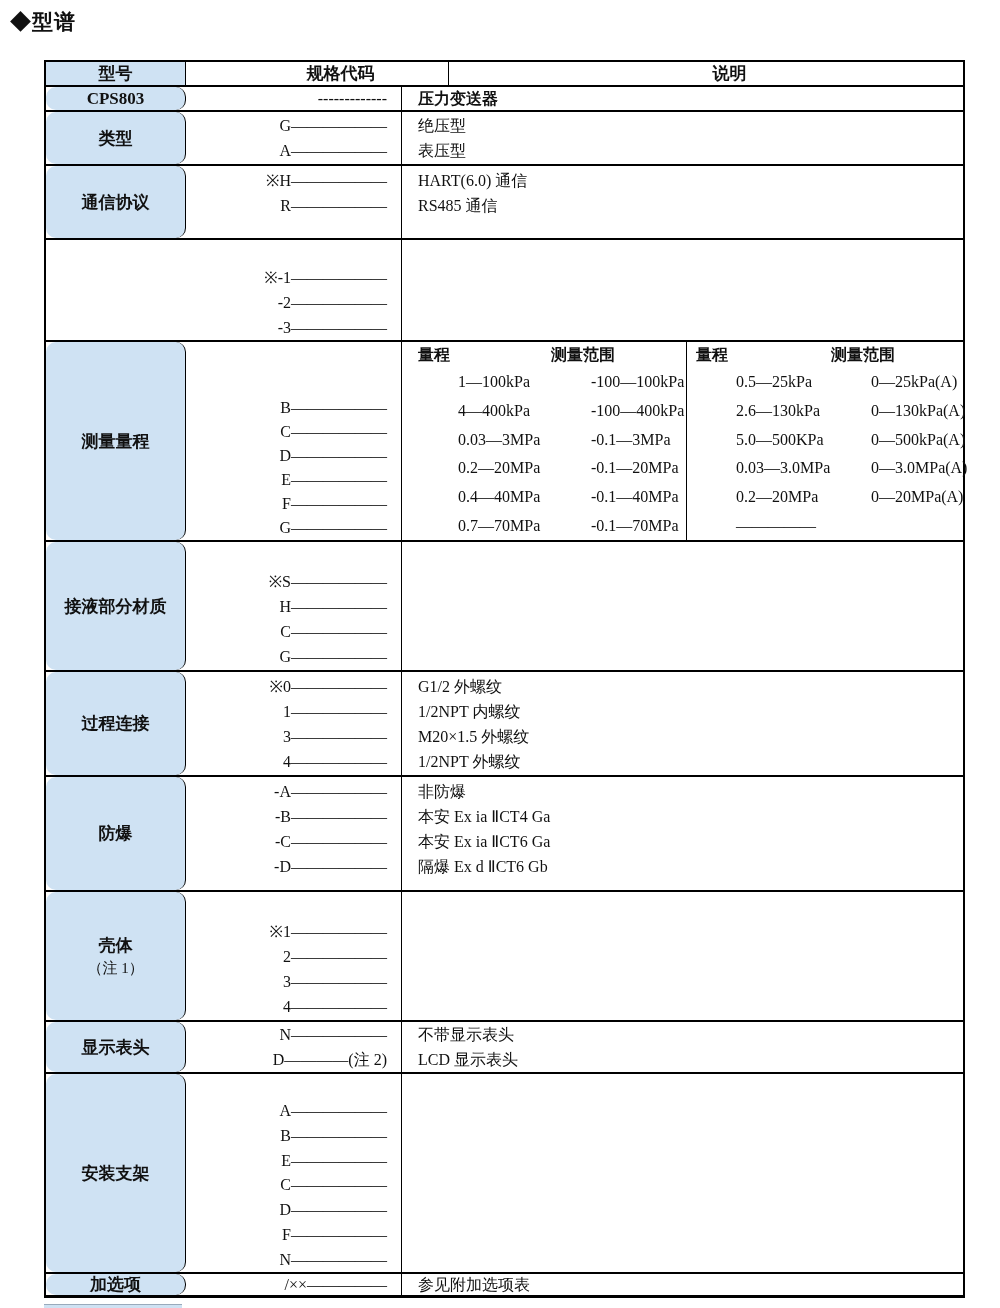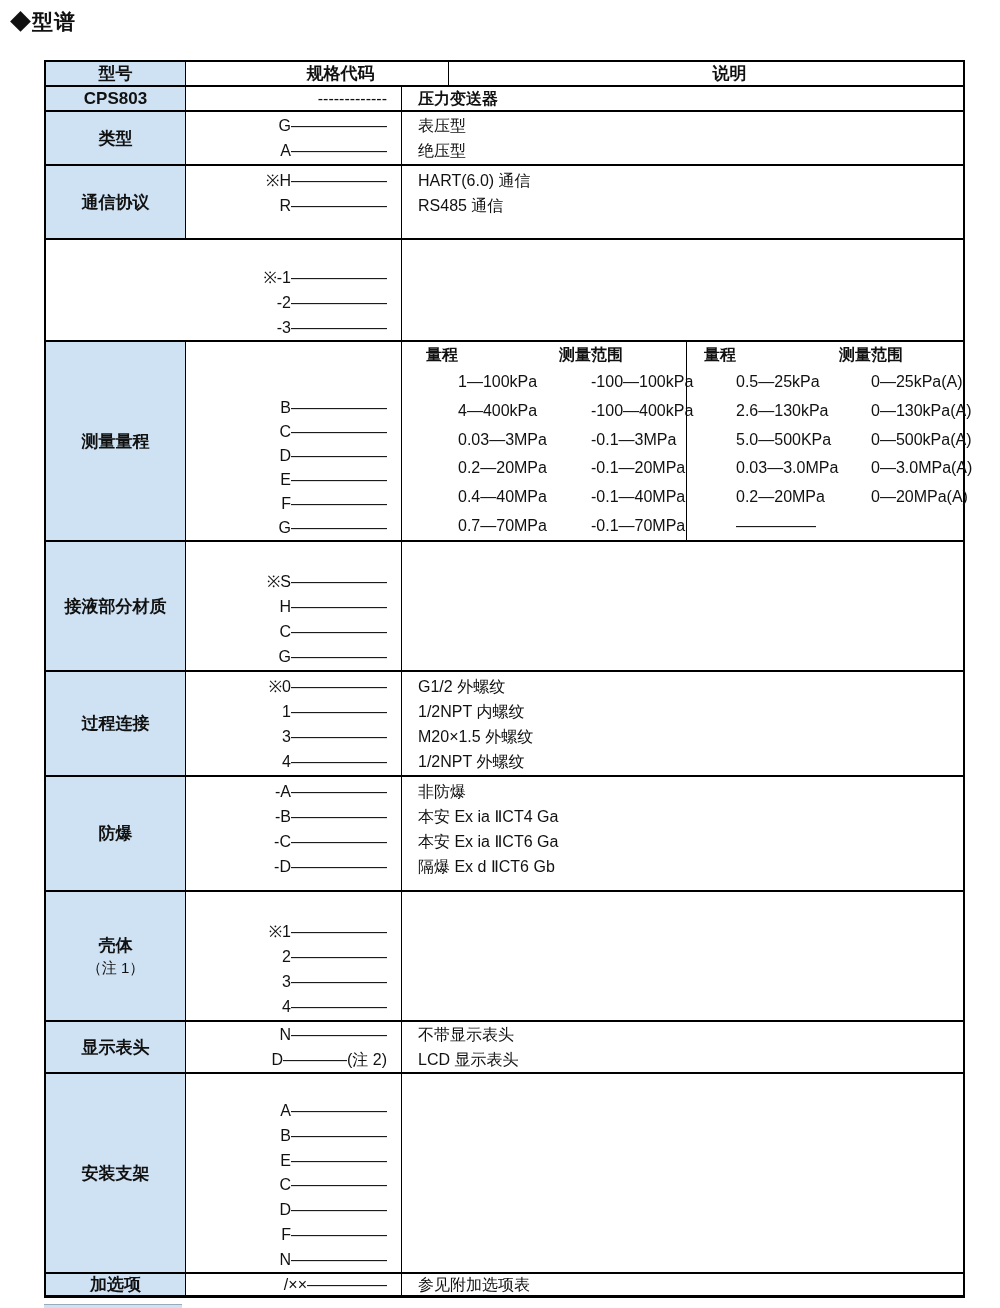--- a/index.html
+++ b/index.html
@@ -1,51 +1,51 @@
 <!DOCTYPE html>
 <html><head>
 <meta charset="utf-8">
 <style>
   html,body{margin:0;padding:0;background:#fff;}
   .container{position:relative;width:1000px;height:1308px;background:#ffffff;
-    font-family:Liberation Sans, sans-serif;color:#111;overflow:hidden;}
+    font-family:Liberation Serif, serif;color:#111;overflow:hidden;}
   .title{position:absolute;left:10px;top:8px;font-size:21px;font-weight:bold;letter-spacing:1px;}
   .spec-table{position:absolute;left:44px;top:60px;width:921px;box-sizing:border-box;
     border:2px solid #000;border-bottom:3px solid #000;background:#fff;}
   
   .thead{display:flex;height:23px;line-height:23px;font-weight:bold;font-size:17px;text-align:center;gap:47px;}
   .th1{width:140px;background:#cfe2f3;border-right:1px solid #000;box-sizing:border-box;}
   .th2{width:216px;border-right:1px solid #000;box-sizing:border-box;}
   .th3{flex:1;}
   
   .section{position:relative;border-top:2px solid #000;box-sizing:border-box;}
   .label-cell{position:absolute;left:0;top:0;bottom:0;width:140px;background:#cfe2f3;
     border-right:1px solid #000;box-sizing:border-box;display:flex;flex-direction:column;
-    align-items:center;justify-content:center;font-weight:bold;font-size:17px;}
+    align-items:center;justify-content:center;font-weight:bold;font-size:17px;border-radius:10px;}
   .label-sub{font-size:15px;font-weight:normal;margin-top:2px;}
   .code-col{position:absolute;left:141px;top:0;bottom:0;width:215px;border-right:1px solid #000;
     box-sizing:border-box;display:flex;flex-direction:column;font-size:16px;}
   .desc-col{position:absolute;left:357px;top:0;bottom:0;right:0;display:flex;flex-direction:column;font-size:16px;}
   .v-center{justify-content:center;}
   .v-top{padding-top:2px;}
   .rowline{flex:0 0 25px;height:25px;line-height:25px;white-space:nowrap;}
   .rowfill{flex:1 1 0;display:flex;align-items:center;white-space:nowrap;}
   .code-line{text-align:right;padding-right:14px;}
   .code-fill{justify-content:flex-end;padding-right:14px;}
   .desc-line{padding-left:15px;}
   .bold{font-weight:bold;}
   
   .tc-row{display:grid;padding-left:15px;}
   
   .gh-row{flex:0 0 28px;display:flex;height:28px;line-height:28px;border-bottom:1px solid #000;
     font-weight:bold;text-align:center;}
   .gh1{width:283px;}
   .gh2{flex:1;}
   .ch-row{flex:0 0 26px;display:grid;grid-template-columns:133px 135px 145px 1fr;
-    padding-left:23px;height:26px;line-height:26px;font-weight:bold;}
+    padding-left:15px;height:26px;line-height:26px;font-weight:bold;}
   .r-row{flex:1 1 0;display:grid;grid-template-columns:133px 135px 145px 1fr;
     padding-left:15px;align-items:center;white-space:nowrap;margin-left:40px;}
   .rc3{padding-left:10px;}
   .range-vline{position:absolute;left:283px;top:0;bottom:0;width:1px;background:#000;}
   .range-spacer{flex:0 0 54px;}
   .next-table-partial{position:absolute;left:44px;top:1304px;width:138px;height:5px;background:#cfe2f3;border-top:1px solid #9ab;}
 </style>
 </head>
 <body>
 
@@ -72,22 +72,22 @@
         </div>
         <div class="section" style="height: 54px;">
           <div class="label-cell">
             <div>类型</div>
           </div>
           <div class="code-col v-center">
             <div class="rowline code-line">G——————</div>
             <div class="rowline code-line">A——————</div>
           </div>
           <div class="desc-col v-center">
+            <div class="rowline desc-line">绝压型</div>
             <div class="rowline desc-line">表压型</div>
-            <div class="rowline desc-line">绝压型</div>
           </div>
         </div>
         <div class="section" style="height: 74px;">
           <div class="label-cell">
             <div>通信协议</div>
           </div>
           <div class="code-col v-top">
             <div class="rowline code-line">※H——————</div>
             <div class="rowline code-line">R——————</div>
           </div>

